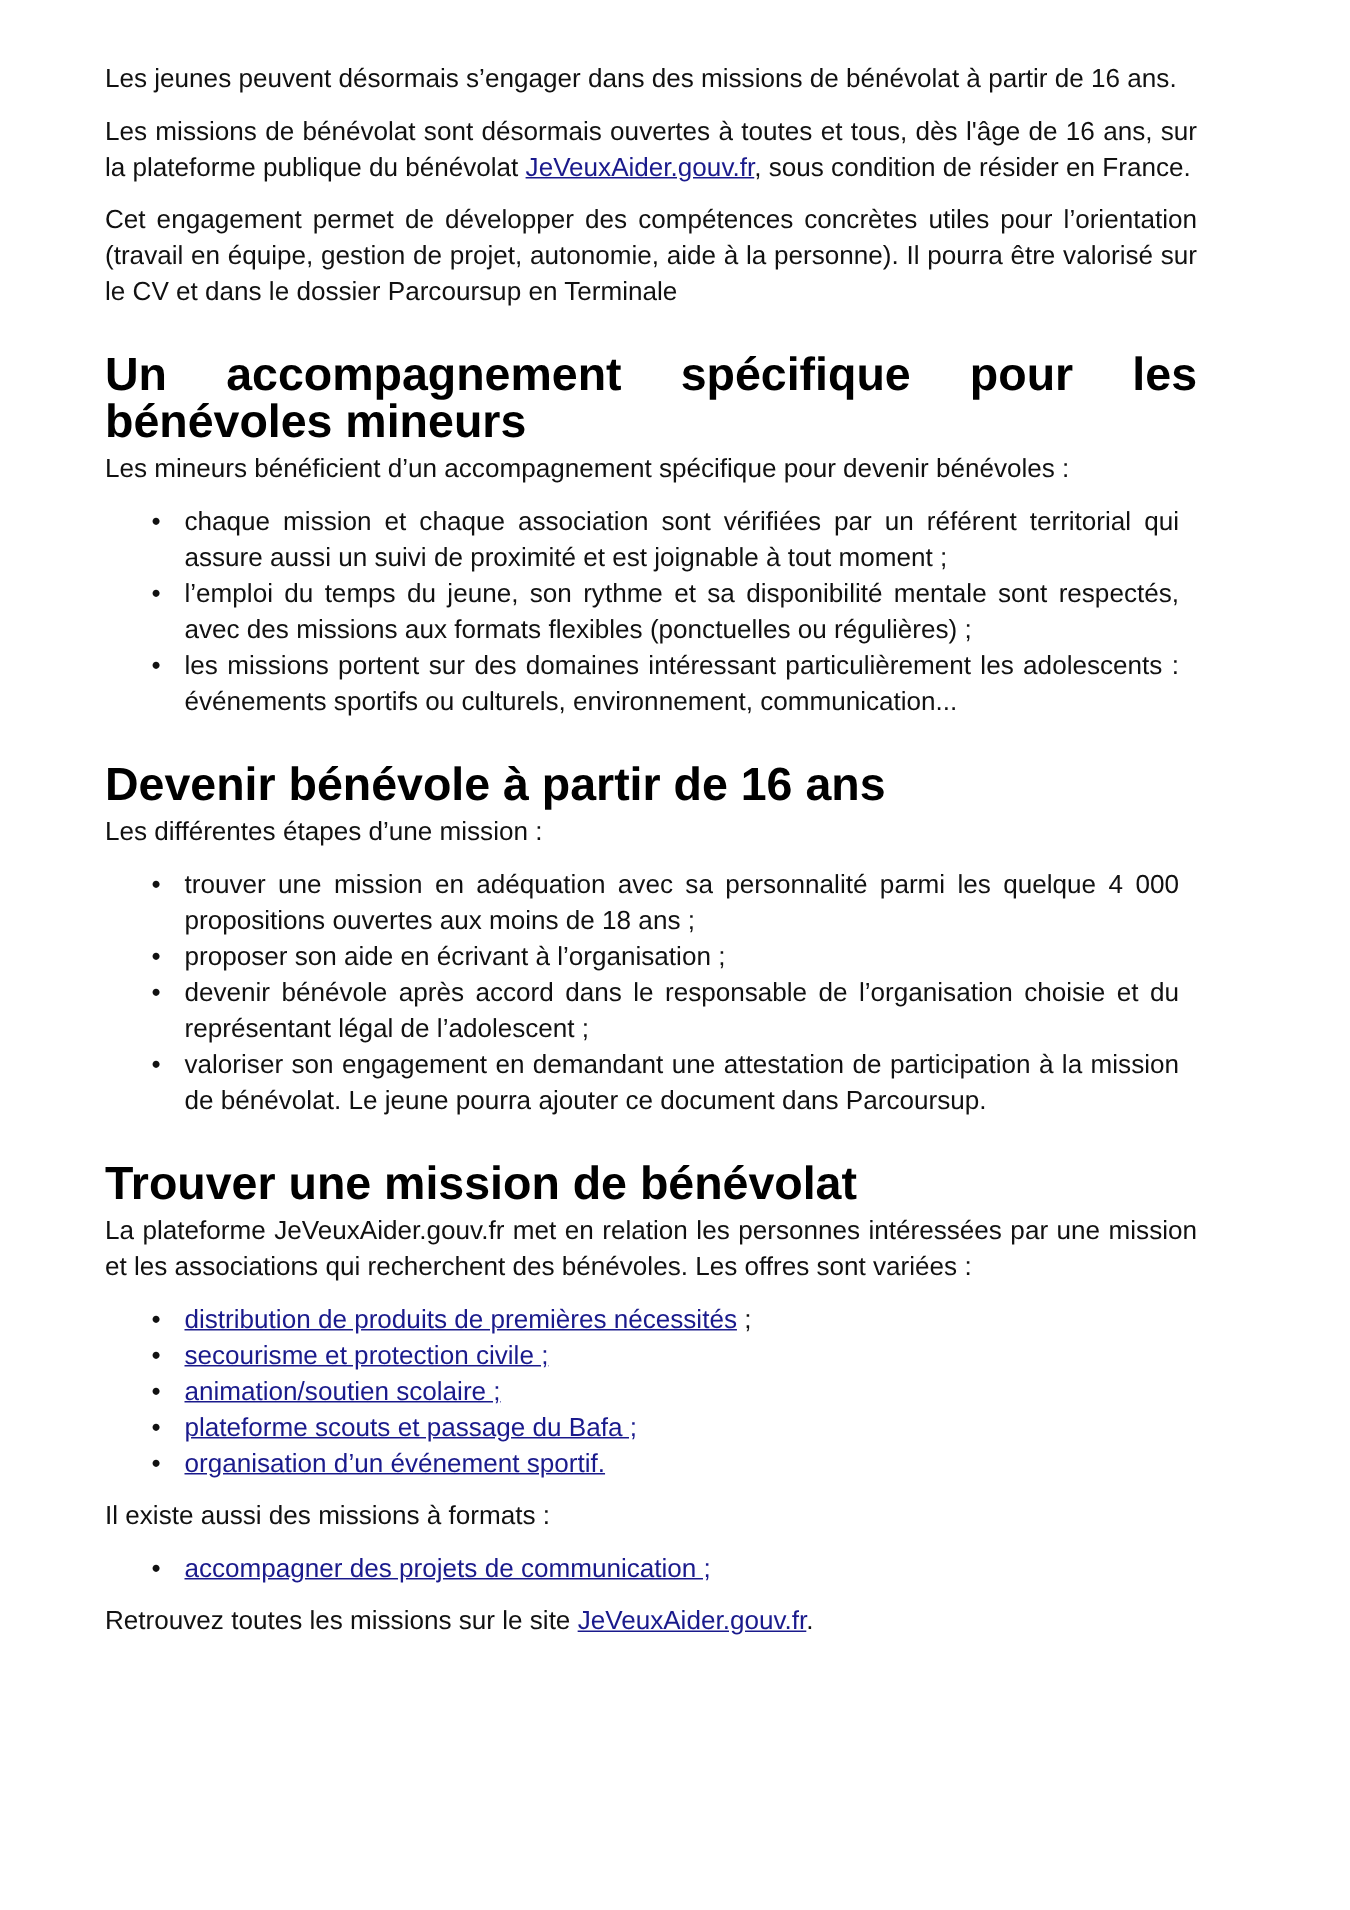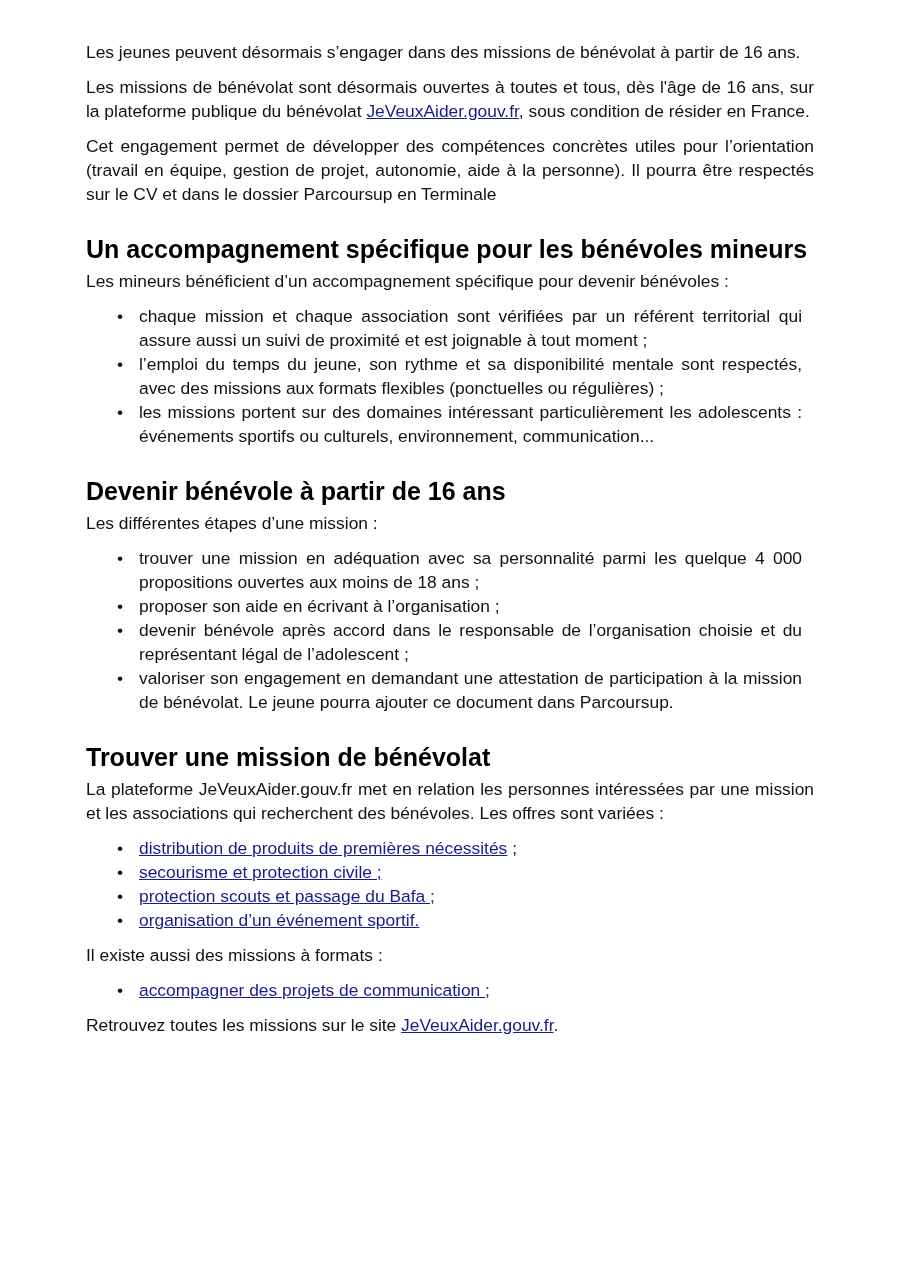--- a/index.html
+++ b/index.html
@@ -1,40 +1,40 @@
 <!DOCTYPE html>
 <html><head>
 <meta charset="utf-8">
 <style>
   html, body { margin: 0; padding: 0; background: #ffffff; }
   body { width: 900px; height: 1273px; position: relative; overflow: hidden; }
   .page {
-    position: absolute; left: 86px; top: 40px; width: 728px;
+    position: absolute; left: 70px; top: 40px; width: 728px;
     font-family: "Liberation Sans", sans-serif; color: #111111;
     font-size: 17.4px; line-height: 24px;
   }
   p { margin: 0 0 11px 0; text-align: justify; }
   h2 {
     font-family: "Liberation Sans", sans-serif; font-weight: bold;
-    font-size: 25px; line-height: 31px; margin: 0 0 4px 0; text-align: justify; color: #000;
+    font-size: 31px; line-height: 31px; margin: 0 0 4px 0; text-align: justify; color: #000;
   }
   ul { list-style: none; margin: 0 12px 11px 0; padding: 0; }
   li { position: relative; padding-left: 53px; text-align: justify; }
   li::before { content: "\2022"; position: absolute; left: 31px; top: 0; }
   a { color: #1a1a8c; }
   .gap-before-h { margin-top: 28px; }
 </style>
 </head>
 <body>
 
 <div class="page">
 
   <p>Les jeunes peuvent désormais s’engager dans des missions de bénévolat à partir de 16 ans.</p>
   <p><span>Les missions de bénévolat sont désormais ouvertes à toutes et tous, dès l'âge de 16 ans, sur la plateforme publique du bénévolat </span><a href="#">JeVeuxAider.gouv.fr</a><span>, sous condition de résider en France.</span></p>
-  <p>Cet engagement permet de développer des compétences concrètes utiles pour l’orientation (travail en équipe, gestion de projet, autonomie, aide à la personne). Il pourra être respectés sur le CV et dans le dossier Parcoursup en Terminale</p>
+  <p>Cet engagement permet de développer des compétences concrètes utiles pour l’orientation (travail en équipe, gestion de projet, autonomie, aide à la personne). Il pourra être valorisé sur le CV et dans le dossier Parcoursup en Terminale</p>
 
   <h2 class="gap-before-h">Un accompagnement spécifique pour les bénévoles mineurs</h2>
   <p>Les mineurs bénéficient d’un accompagnement spécifique pour devenir bénévoles :</p>
   <ul>
     <li>chaque mission et chaque association sont vérifiées par un référent territorial qui assure aussi un suivi de proximité et est joignable à tout moment ;</li>
     <li>l’emploi du temps du jeune, son rythme et sa disponibilité mentale sont respectés, avec des missions aux formats flexibles (ponctuelles ou régulières) ;</li>
     <li>les missions portent sur des domaines intéressant particulièrement les adolescents : événements sportifs ou culturels, environnement, communication...</li>
   </ul>
 
   <h2 class="gap-before-h">Devenir bénévole à partir de 16 ans</h2>
@@ -44,21 +44,22 @@
     <li>proposer son aide en écrivant à l’organisation ;</li>
     <li>devenir bénévole après accord dans le responsable de l’organisation choisie et du représentant légal de l’adolescent ;</li>
     <li>valoriser son engagement en demandant une attestation de participation à la mission de bénévolat. Le jeune pourra ajouter ce document dans Parcoursup.</li>
   </ul>
 
   <h2 class="gap-before-h">Trouver une mission de bénévolat</h2>
   <p>La plateforme JeVeuxAider.gouv.fr met en relation les personnes intéressées par une mission et les associations qui recherchent des bénévoles. Les offres sont variées :</p>
   <ul>
     <li><a href="#">distribution de produits de premières nécessités</a><span> ;</span></li>
     <li><a href="#">secourisme et protection civile ;</a></li>
-    <li><a href="#">protection scouts et passage du Bafa ;</a></li>
+    <li><a href="#">animation/soutien scolaire ;</a></li>
+    <li><a href="#">plateforme scouts et passage du Bafa ;</a></li>
     <li><a href="#">organisation d’un événement sportif.</a></li>
   </ul>
 
   <p>Il existe aussi des missions à formats :</p>
   <ul>
     <li><a href="#">accompagner des projets de communication ;</a></li>
   </ul>
 
   <p><span>Retrouvez toutes les missions sur le site </span><a href="#">JeVeuxAider.gouv.fr</a><span>.</span></p>
 

